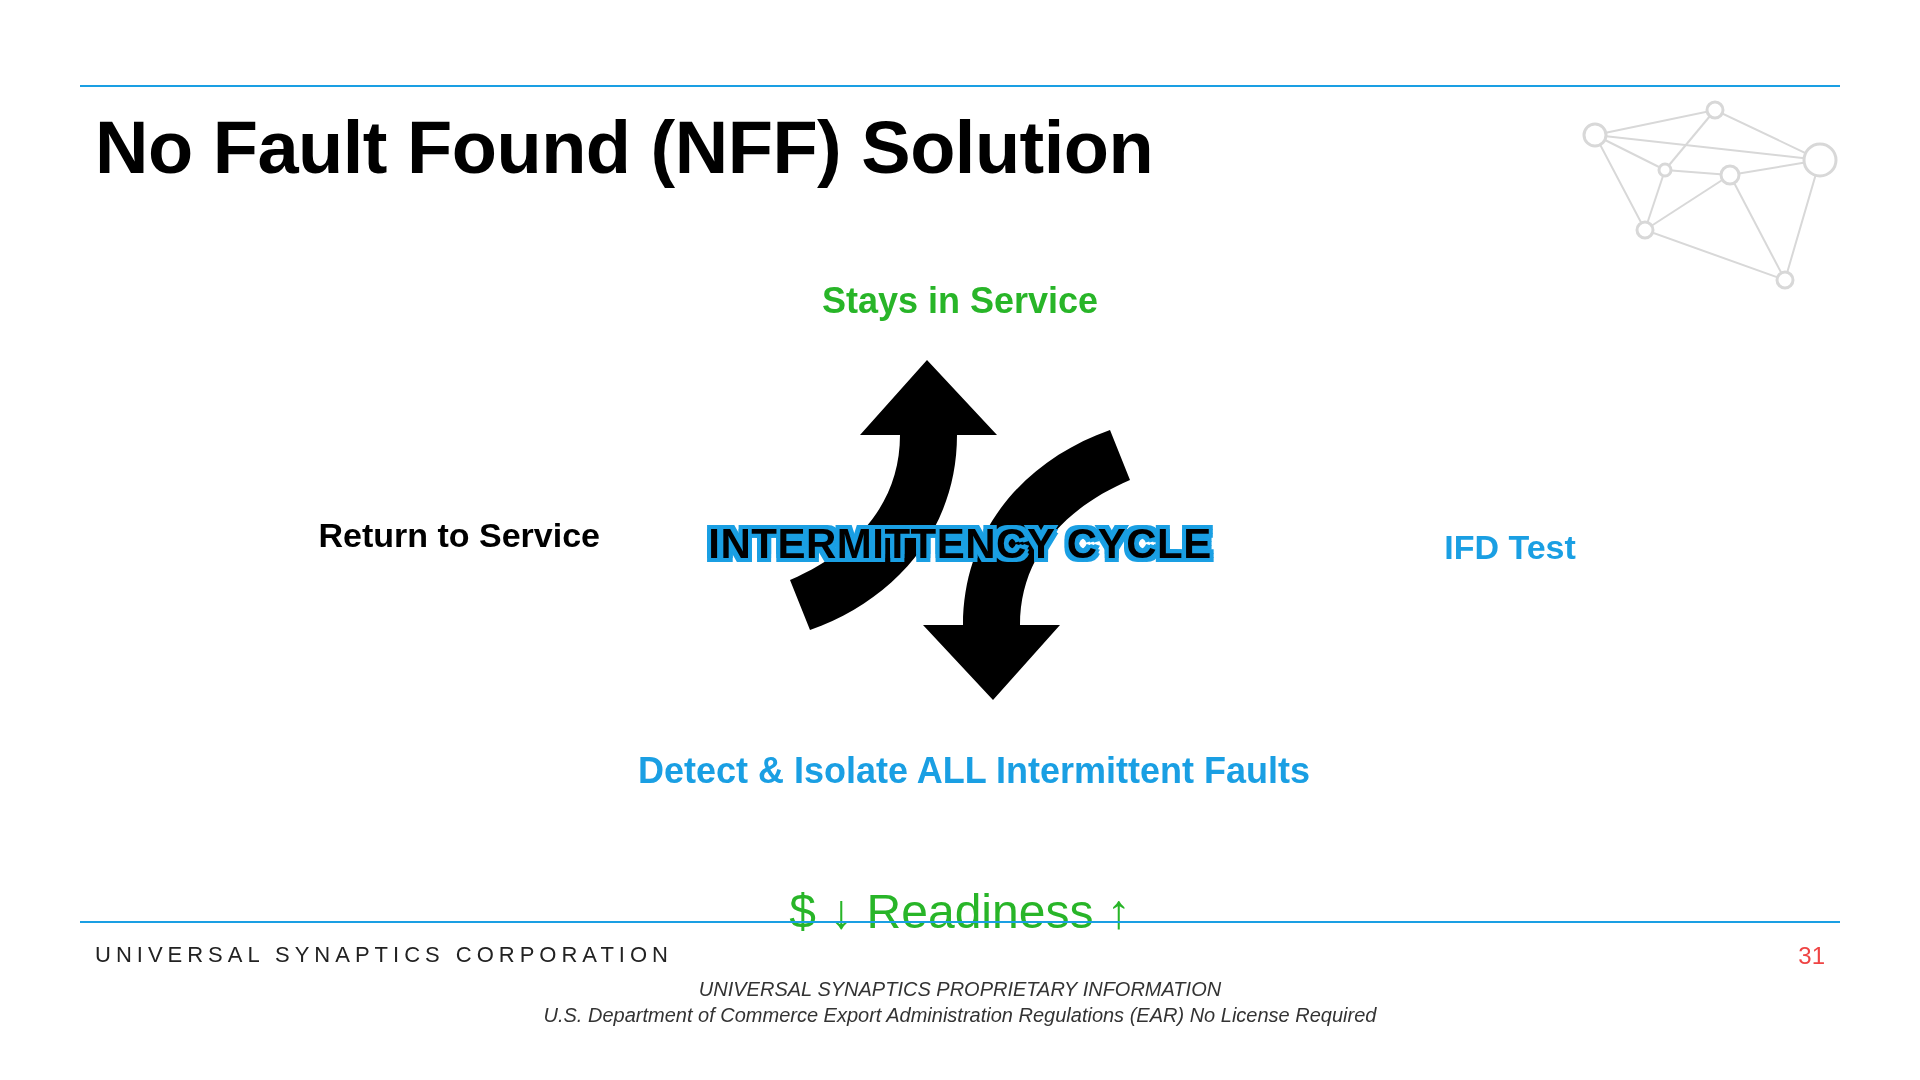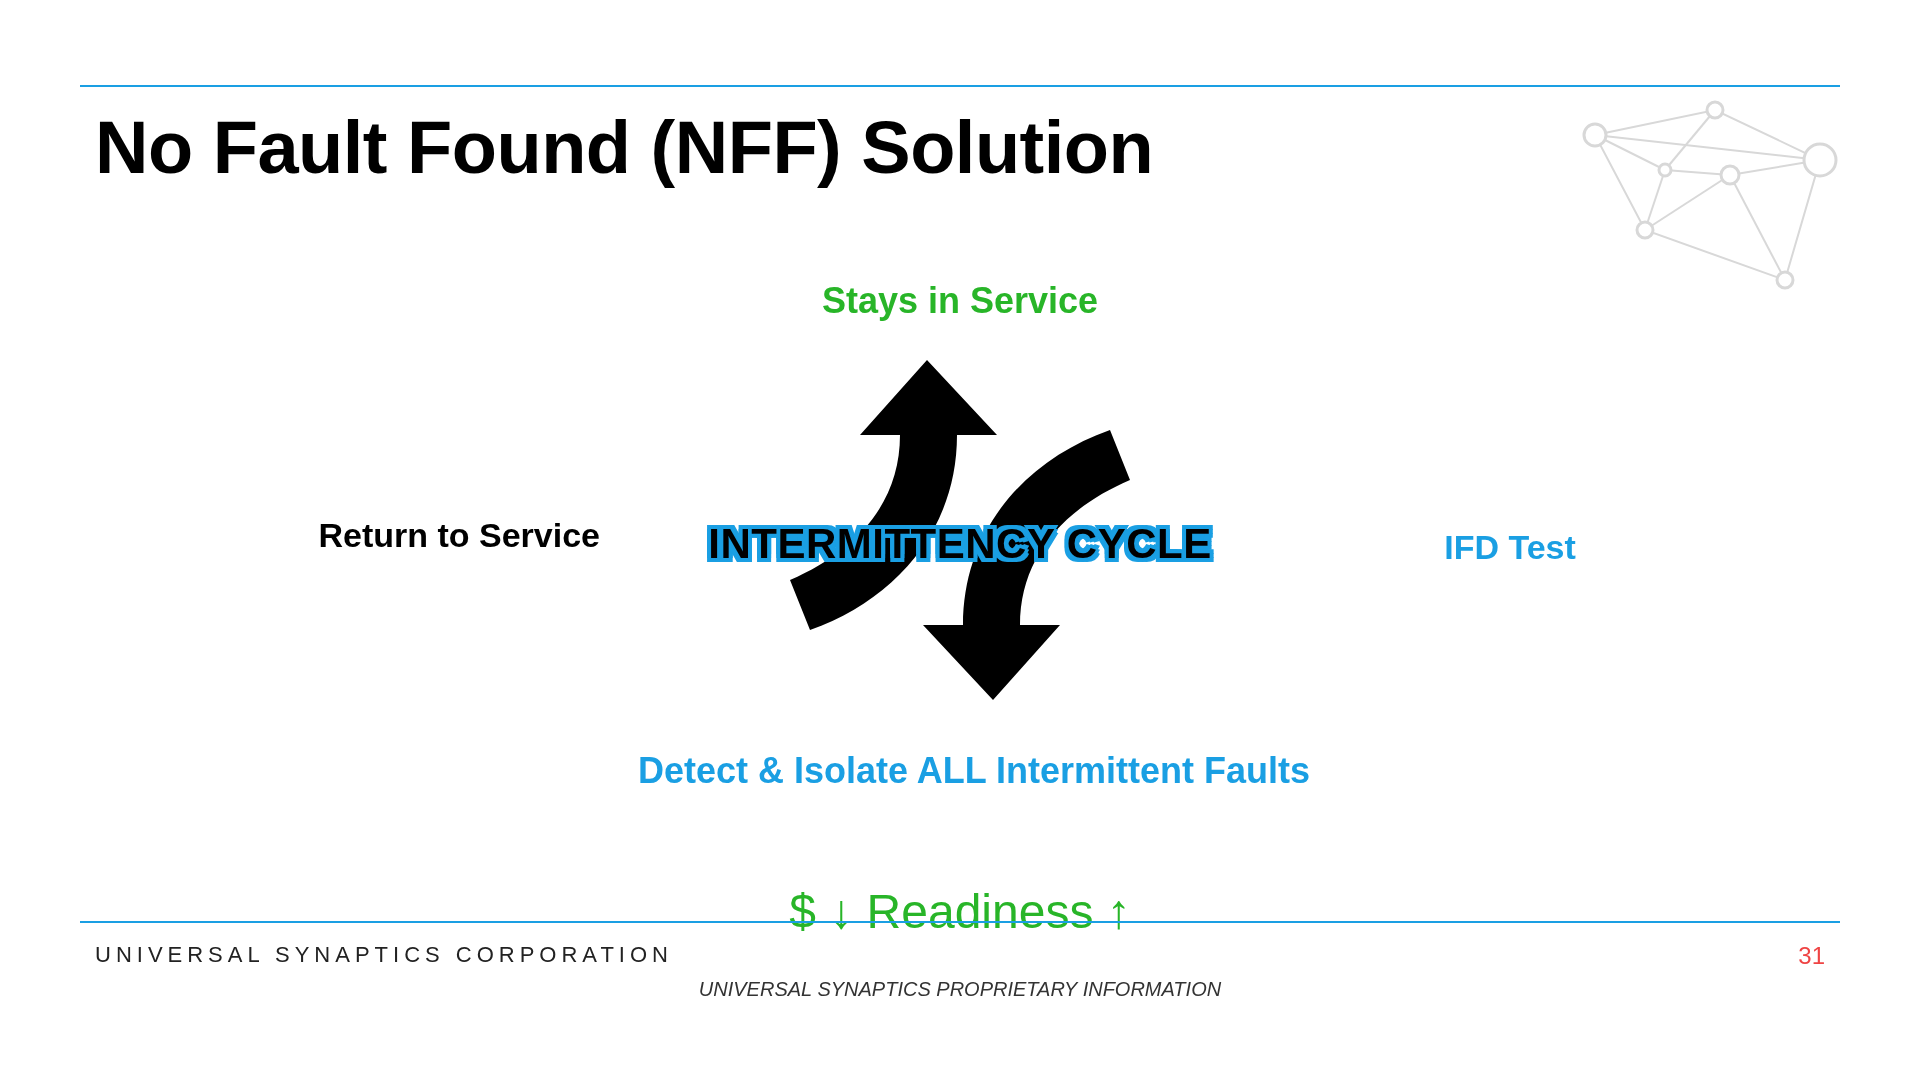--- a/index.html
+++ b/index.html
@@ -132,15 +132,16 @@
   </div>
 
   <div class="summary">$ ↓ Readiness ↑</div>
 
   <div class="rule rule-bot"></div>
 
   <div class="footer-left">UNIVERSAL SYNAPTICS CORPORATION</div>
   <div class="footer-page">31</div>
   <div class="footer-center">
     <div>UNIVERSAL SYNAPTICS PROPRIETARY INFORMATION</div>
+    <div>U.S. Department of Commerce Export Administration Regulations (EAR) No License Required</div>
   </div>
 
 </div>
 
 </body></html>

